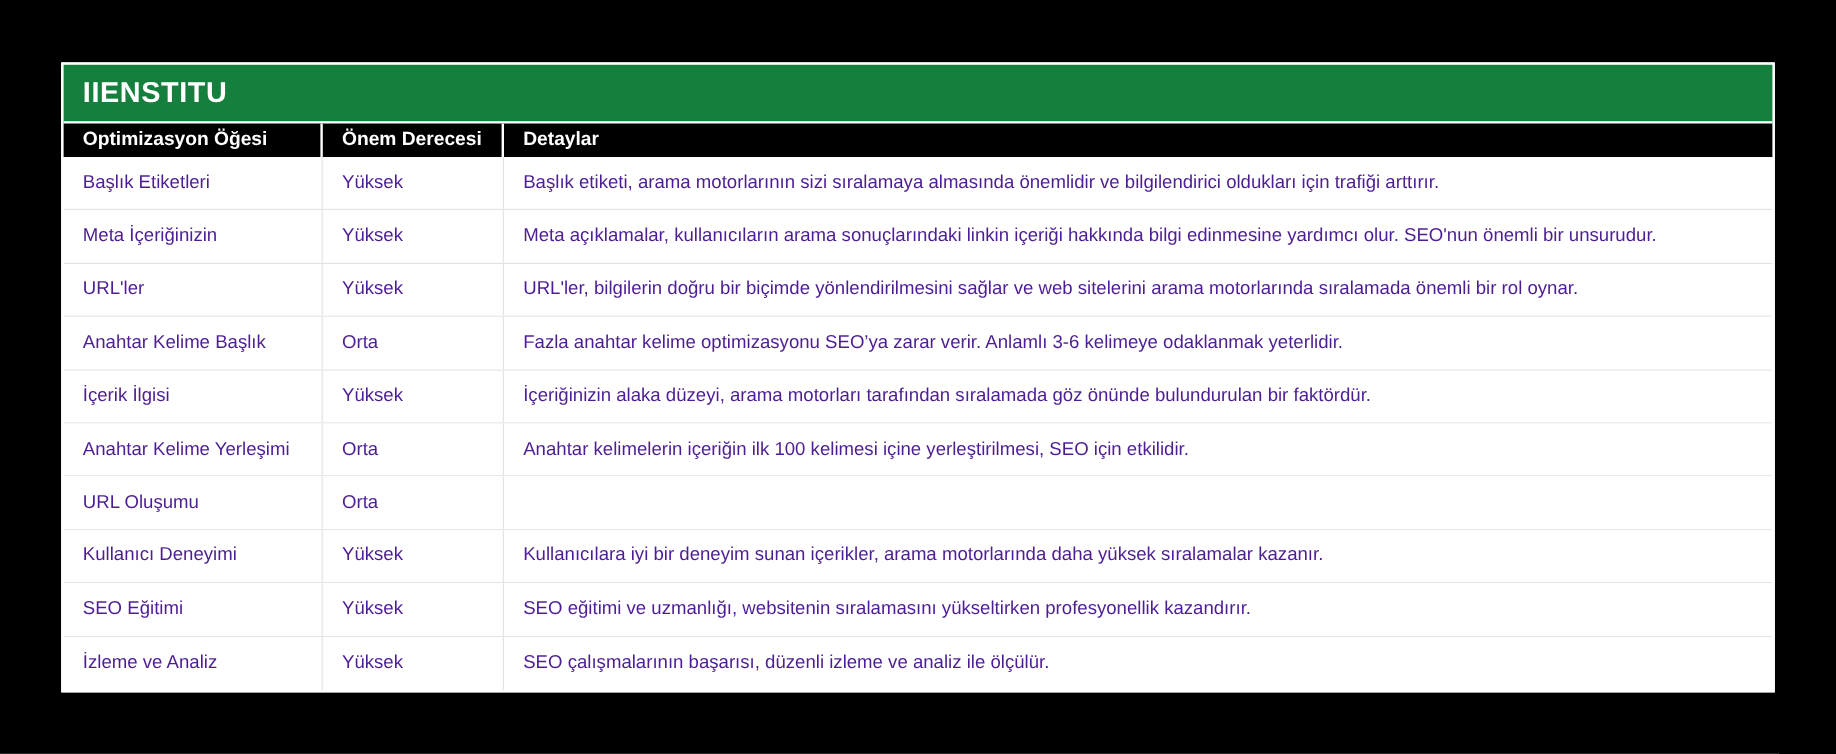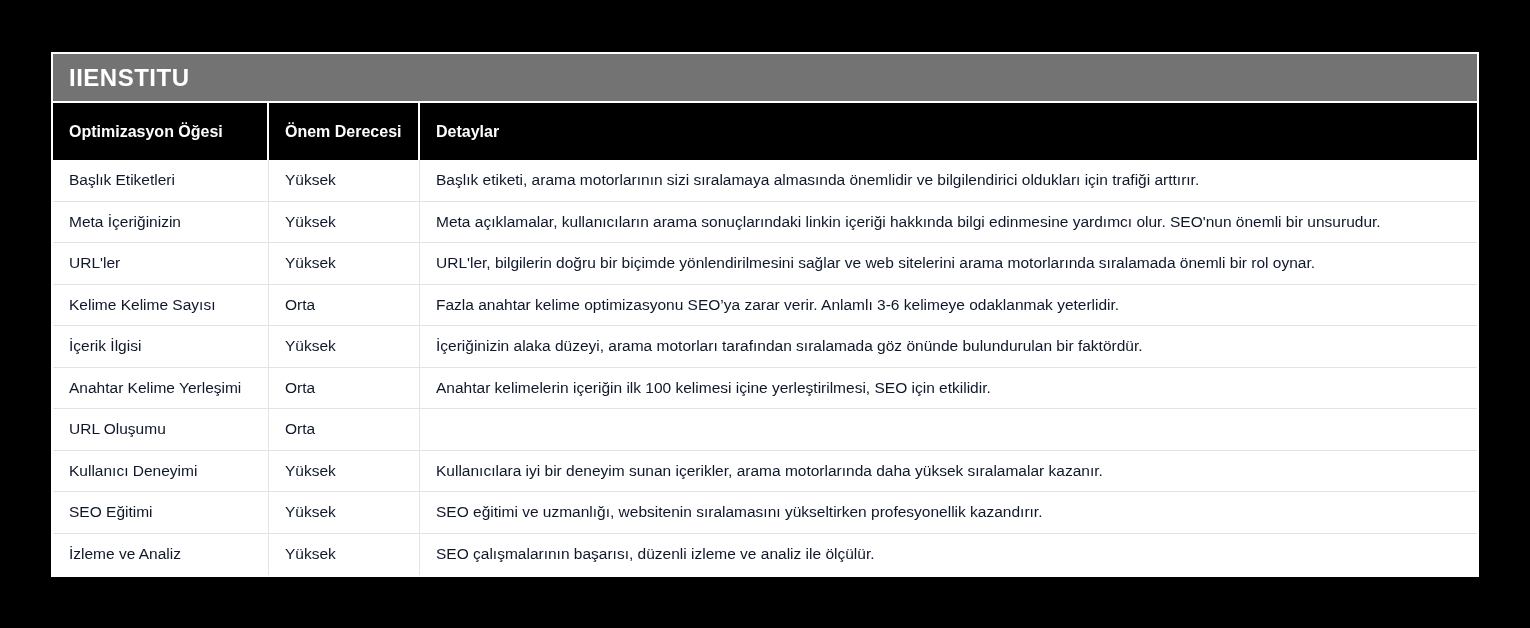--- a/index.html
+++ b/index.html
@@ -19,34 +19,34 @@
     height: 525px;
     box-sizing: border-box;
     background: #ffffff;
     border: 2px solid #ffffff;
     display: flex;
     flex-direction: column;
   }
   .title-bar {
     box-sizing: border-box;
     height: 49px;
-    background: #737373;
+    background: #15803d;
     color: #ffffff;
     border-bottom: 2px solid #ffffff;
     display: flex;
     align-items: center;
     padding-left: 16px;
     font-size: 24px;
     font-weight: bold;
     letter-spacing: 0.5px;
     flex: 0 0 auto;
   }
   .header-row {
     box-sizing: border-box;
-    height: 57px;
+    height: 28px;
     background: #000000;
     display: grid;
     grid-template-columns: 216px 151px 1fr;
     flex: 0 0 auto;
   }
   .header-cell {
     display: flex;
     align-items: center;
     padding-left: 16px;
     color: #ffffff;
@@ -68,21 +68,21 @@
     box-sizing: border-box;
     background: #ffffff;
   }
   .table-row:last-child { border-bottom: none; text-align: right; }
   .body-cell {
     display: flex;
     align-items: center;
     padding-left: 16px;
     padding-right: 2px;
     font-size: 15.5px;
-    color: #0f172a;
+    color: #4c1d95;
     box-sizing: border-box;
     white-space: nowrap;
     overflow: hidden;
   }
   .body-cell.sep { border-right: 1px solid #e3e3e3; }
 </style>
 </head>
 <body>
 
 <div class="frame">
@@ -109,21 +109,21 @@
     <div class="body-cell">Meta açıklamalar, kullanıcıların arama sonuçlarındaki linkin içeriği hakkında bilgi edinmesine yardımcı olur. SEO'nun önemli bir unsurudur.</div>
   </div>
 
   <div class="table-row">
     <div class="body-cell sep">URL'ler</div>
     <div class="body-cell sep">Yüksek</div>
     <div class="body-cell">URL'ler, bilgilerin doğru bir biçimde yönlendirilmesini sağlar ve web sitelerini arama motorlarında sıralamada önemli bir rol oynar.</div>
   </div>
 
   <div class="table-row">
-    <div class="body-cell sep">Kelime Kelime Sayısı</div>
+    <div class="body-cell sep">Anahtar Kelime Başlık</div>
     <div class="body-cell sep">Orta</div>
     <div class="body-cell">Fazla anahtar kelime optimizasyonu SEO’ya zarar verir. Anlamlı 3-6 kelimeye odaklanmak yeterlidir.</div>
   </div>
 
   <div class="table-row">
     <div class="body-cell sep">İçerik İlgisi</div>
     <div class="body-cell sep">Yüksek</div>
     <div class="body-cell">İçeriğinizin alaka düzeyi, arama motorları tarafından sıralamada göz önünde bulundurulan bir faktördür.</div>
   </div>
 

